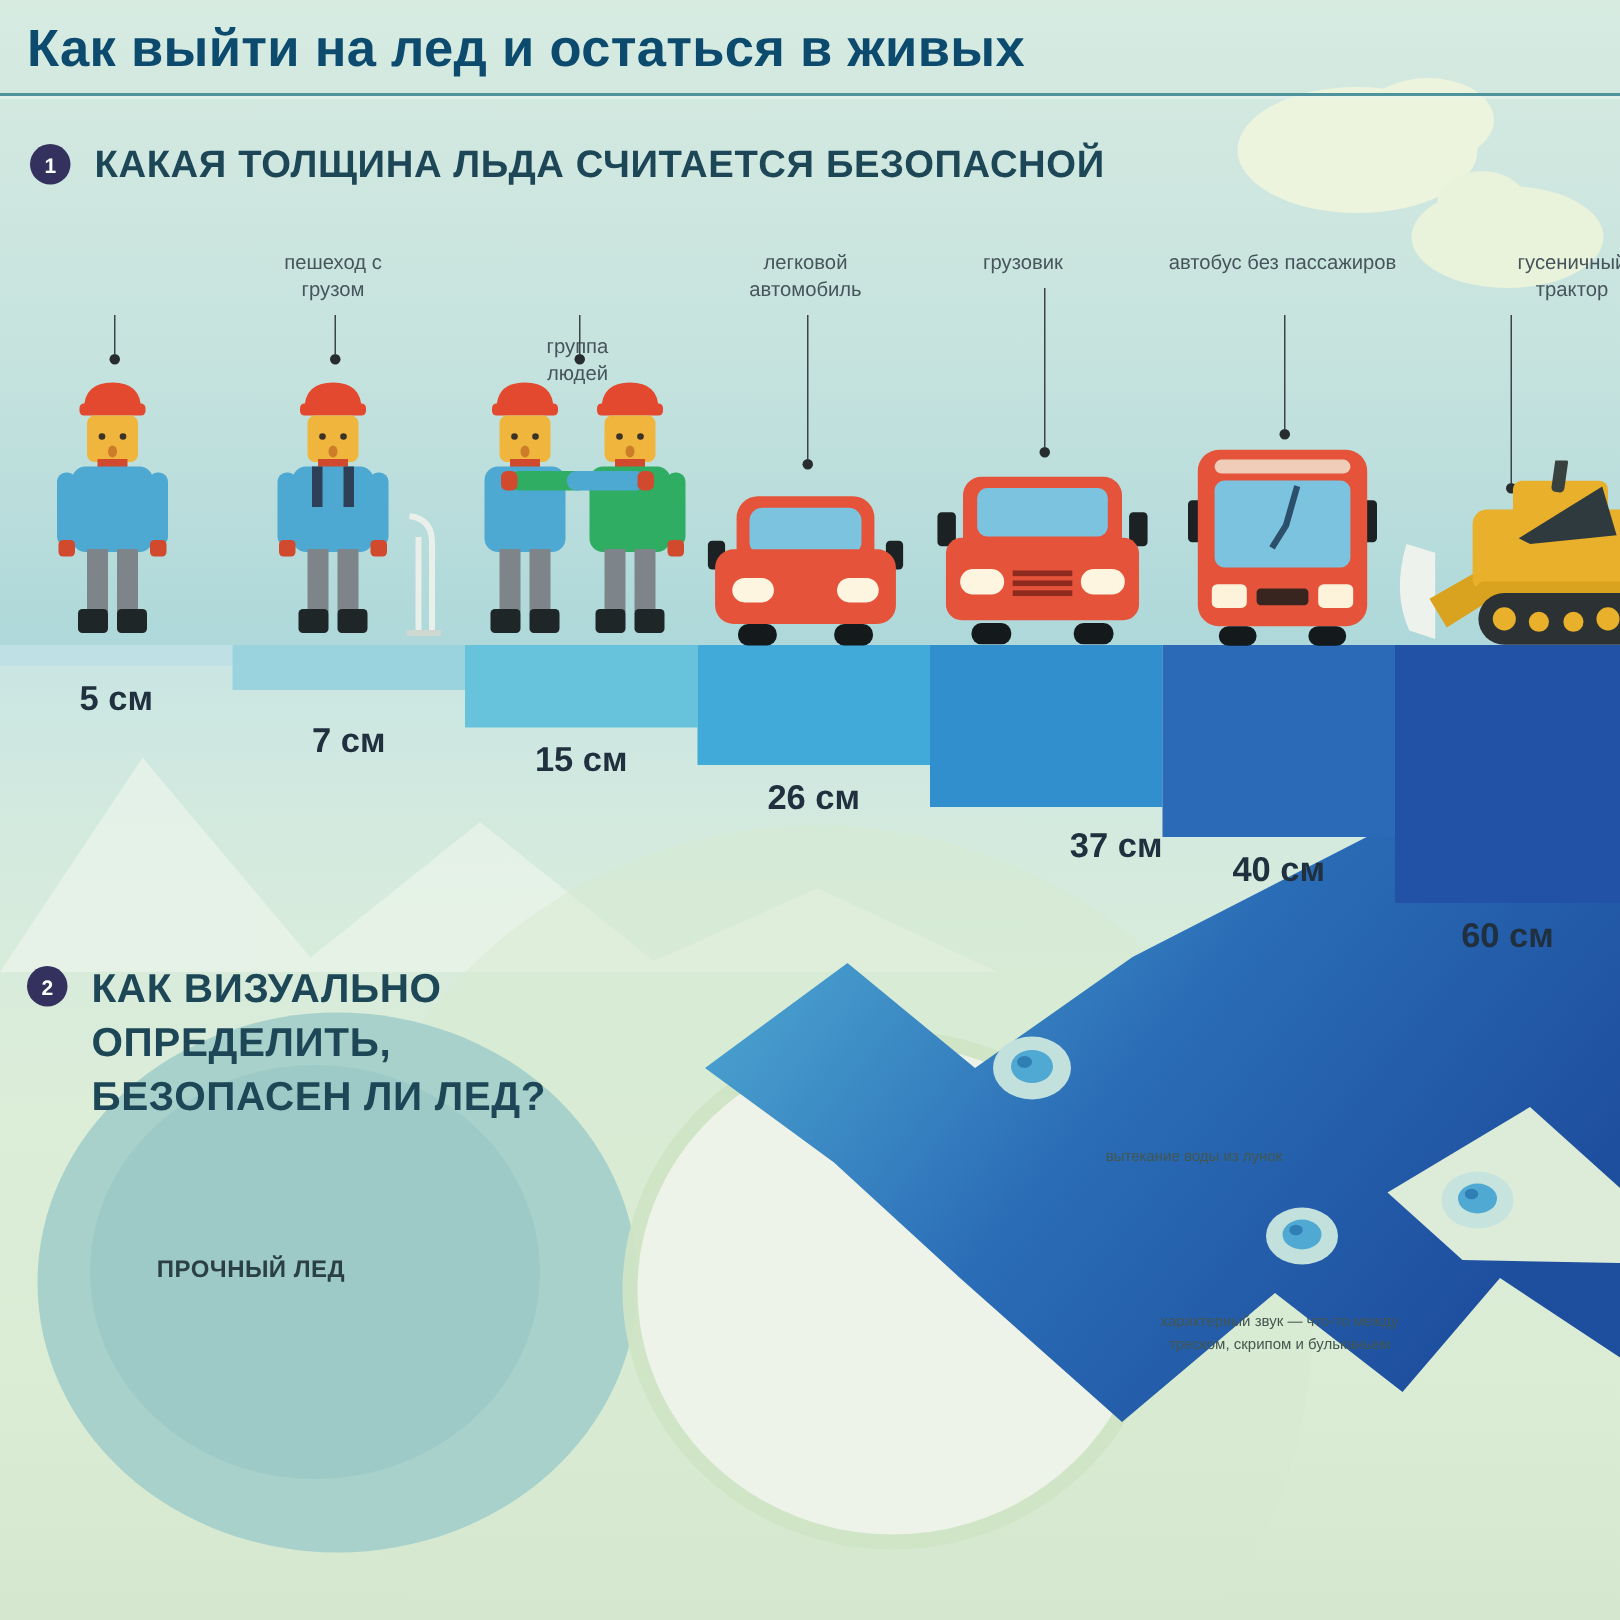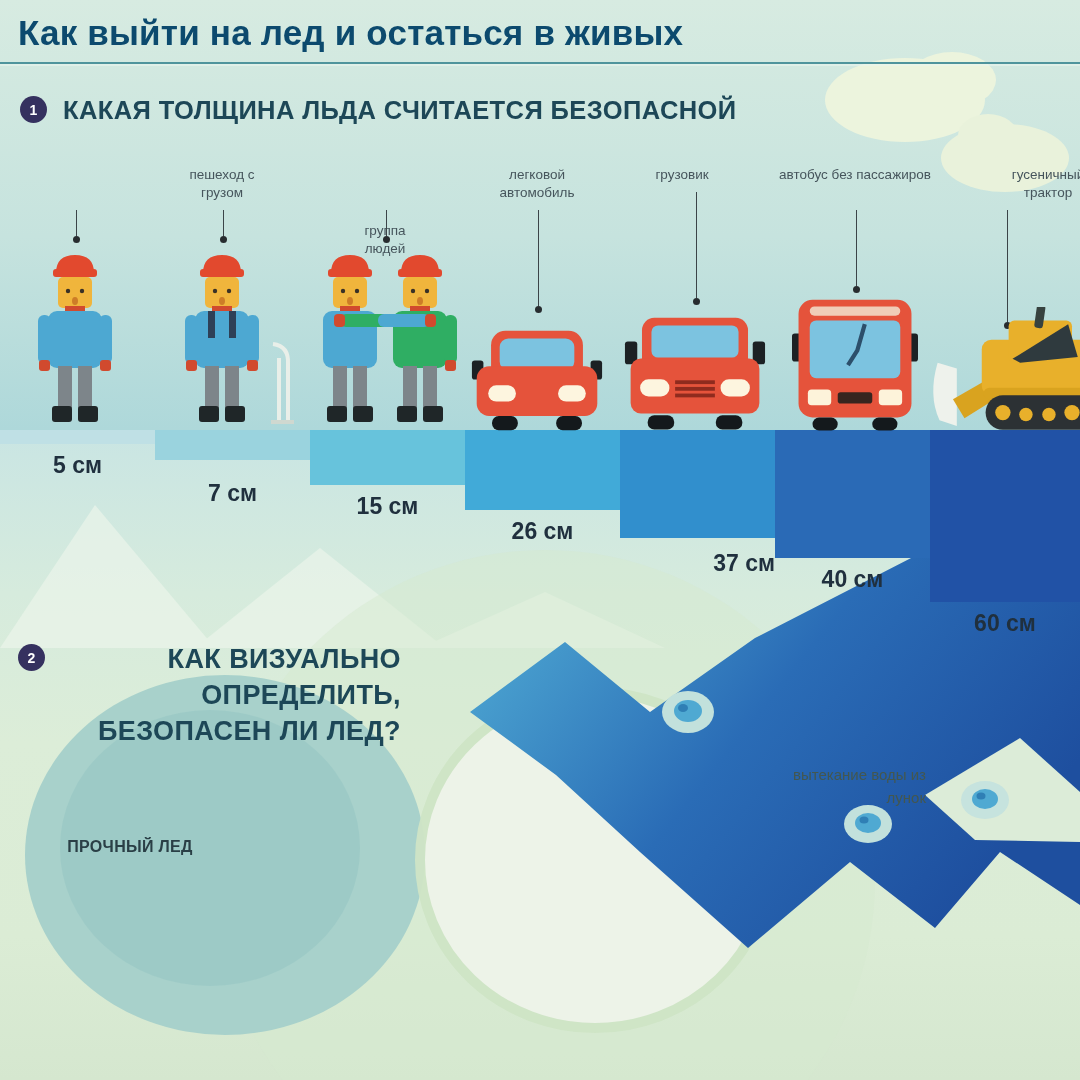--- a/index.html
+++ b/index.html
@@ -16,39 +16,39 @@
   .main-title{position:absolute;left:18px;top:13px;z-index:3;font-size:35px;font-weight:bold;
     color:#0c4a6e;letter-spacing:.2px;}
   .title-rule{position:absolute;left:0;top:62px;width:1080px;height:2px;background:#4f949c;z-index:3;
     box-shadow:0 2px 0 rgba(235,245,238,.55);}
 
   .sec-head{position:absolute;display:flex;align-items:flex-start;gap:16px;z-index:3;}
   .badge{width:27px;height:27px;border-radius:50%;background:#35315f;color:#ffffff;
     font-size:14px;font-weight:bold;display:flex;align-items:center;justify-content:center;
     flex:0 0 27px;margin-top:2px;}
   .sec-title{font-weight:bold;font-size:25.5px;color:#1d4757;letter-spacing:.4px;line-height:1.3;}
-  .sec2 .sec-title{font-size:27px;width:340px;line-height:1.33;text-align:right;}
+  .sec2 .sec-title{font-size:27px;width:340px;line-height:1.33;}
 
   .fig-label{position:absolute;z-index:3;font-size:13.5px;line-height:1.32;color:#46555c;
     text-align:center;}
   .connector{position:absolute;z-index:3;width:0;border-left:1.5px solid #3b4448;}
   .connector::after{content:"";position:absolute;left:-3.8px;bottom:-7px;width:7px;height:7px;
     border-radius:50%;background:#272c2f;}
   .figure{position:absolute;z-index:3;line-height:0;}
 
   .step{position:absolute;top:430px;z-index:2;}
   .s1{background:#bfe0e5;}.s2{background:#9ad3de;}.s3{background:#67c3dc;}.s4{background:#41aad8;}
   .s5{background:#318fcd;}.s6{background:#2a6ab6;}.s7{background:#2152a6;}
   .thick{position:absolute;z-index:3;font-weight:bold;font-size:23px;color:#20303e;
     text-align:center;letter-spacing:0;}
 
-  .ice-block{position:absolute;z-index:3;text-align:center;}
+  .ice-block{position:absolute;z-index:3;text-align:right;}
   .ice-title{font-weight:bold;font-size:16px;color:#2a3f46;letter-spacing:.3px;margin-bottom:7px;}
   .ice-desc{font-size:14px;line-height:1.45;color:#43574f;margin:0 auto;}
-  .small-note{position:absolute;z-index:3;text-align:right;font-size:15px;line-height:1.5;color:#43574f;margin-left:45px;}
+  .small-note{position:absolute;z-index:3;text-align:center;font-size:10px;line-height:1.5;color:#43574f;}
 </style>
 </head>
 <body>
 
 <div class="canvas">
 
   <div class="bg-sky"></div>
   <div class="bg-under"></div>
 
   <svg class="decor" viewBox="0 0 1080 1080">
@@ -296,14 +296,15 @@
     <span class="badge">2</span>
     <span class="sec-title">КАК ВИЗУАЛЬНО ОПРЕДЕЛИТЬ, БЕЗОПАСЕН ЛИ ЛЕД?</span>
   </div>
 
   <div class="ice-block" style="left:30px;top:838px;width:200px;">
     <div class="ice-title">ПРОЧНЫЙ ЛЕД</div>
   </div>
 
 
   <div class="small-note" style="left:711px;top:764px;width:170px;">вытекание воды из лунок</div>
+  <div class="small-note" style="left:753px;top:874px;width:200px;">характерный звук — что-то между треском, скрипом и бульканьем</div>
 
 </div>
 
 </body></html>

